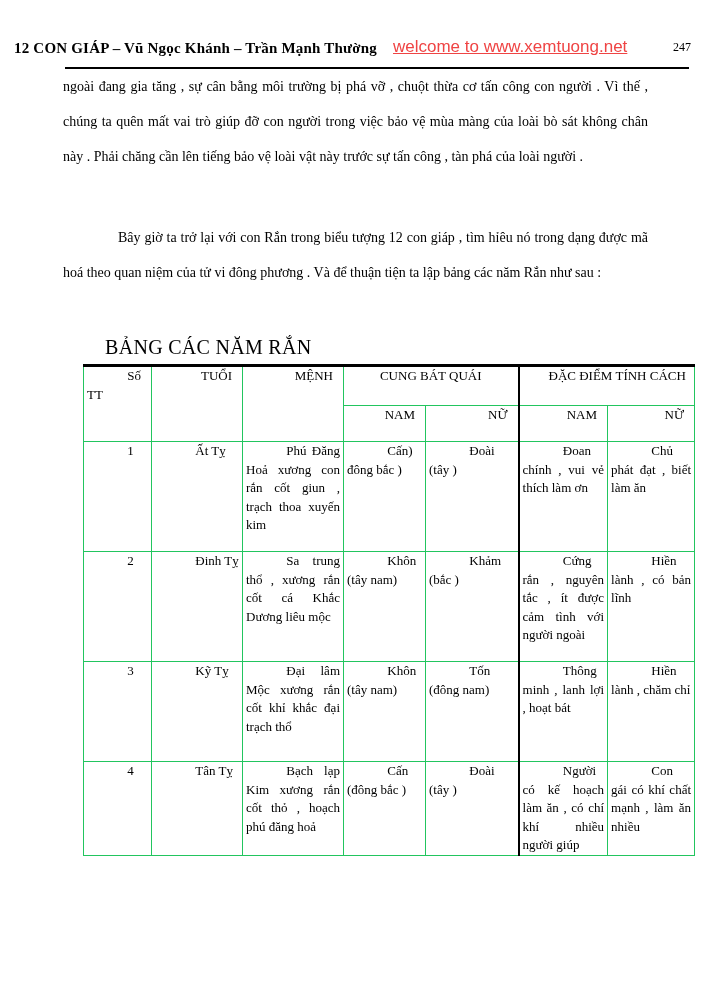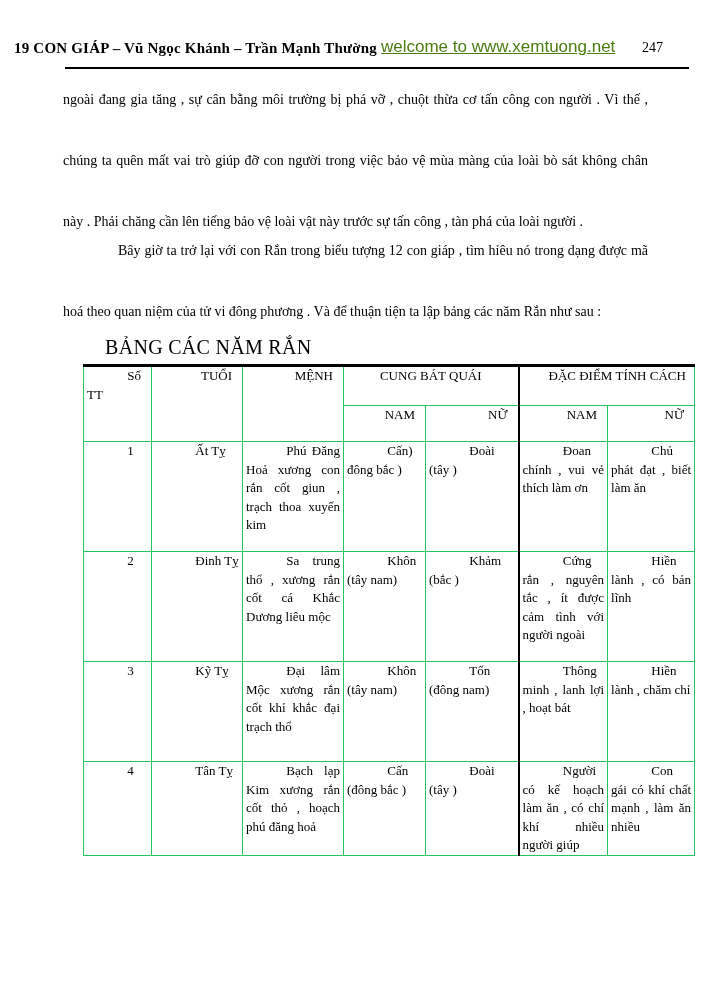--- a/index.html
+++ b/index.html
@@ -14,43 +14,43 @@
   .abs { position: absolute; }
 
   
   .hdr-title {
     left: 14px; top: 40px;
     font-size: 15px; font-weight: bold;
     white-space: nowrap;
     letter-spacing: 0.2px;
   }
   .hdr-link {
-    left: 381px; top: 37px;
+    left: 393px; top: 37px;
     font-family: "Liberation Sans", "DejaVu Sans", sans-serif;
     font-size: 17px;
     text-decoration: underline;
     white-space: nowrap;
-    color: #4d7c0f;
+    color: #ef4444;
   }
   .hdr-page {
-    left: 642px; top: 40px;
-    font-size: 14px;
+    left: 673px; top: 40px;
+    font-size: 12px;
     z-index: 2;
   }
   .hdr-rule {
     left: 65px; top: 67px;
     width: 624px; height: 2px;
     background: #000;
   }
 
   
   .para {
     left: 63px; width: 585px;
     font-size: 14px;
-    line-height: 61px;
+    line-height: 35px;
     text-align: justify;
   }
   .para-1 { top: 69px; }
   .para-2 { top: 220px; text-indent: 55px; }
 
   .table-heading {
     left: 105px; top: 336px;
     font-size: 20px;
     white-space: nowrap;
     letter-spacing: 0.3px;
@@ -82,21 +82,21 @@
   tr.hrow1 { height: 40px; }
   tr.hrow2 { height: 36px; }
   tr.r1 { height: 110px; }
   tr.r2 { height: 110px; }
   tr.r3 { height: 100px; }
   tr.r4 { height: 94px; }
 </style>
 </head>
 <body>
 
-<div class="abs hdr-title">19 CON GIÁP – Vũ Ngọc Khánh – Trần Mạnh Thường</div>
+<div class="abs hdr-title">12 CON GIÁP – Vũ Ngọc Khánh – Trần Mạnh Thường</div>
 <div class="abs hdr-link">welcome to www.xemtuong.net</div>
 <div class="abs hdr-page">247</div>
 <div class="abs hdr-rule"></div>
 
 <div class="abs para para-1">ngoài đang gia tăng , sự cân bằng môi trường bị phá vỡ , chuột thừa cơ tấn công con người . Vì thế , chúng ta quên mất vai trò giúp đỡ con người trong việc bảo vệ mùa màng của loài bò sát không chân này . Phải chăng cần lên tiếng bảo vệ loài vật này trước sự tấn công , tàn phá của loài người .</div>
 <div class="abs para para-2">Bây giờ ta trở lại với con Rắn trong biểu tượng 12 con giáp , tìm hỉêu nó trong dạng được mã hoá theo quan niệm của tử vi đông phương . Và để thuận tiện ta lập bảng các năm Rắn như sau :</div>
 
 <div class="abs table-heading">BẢNG CÁC NĂM RẮN</div>
 
 <table class="years">

